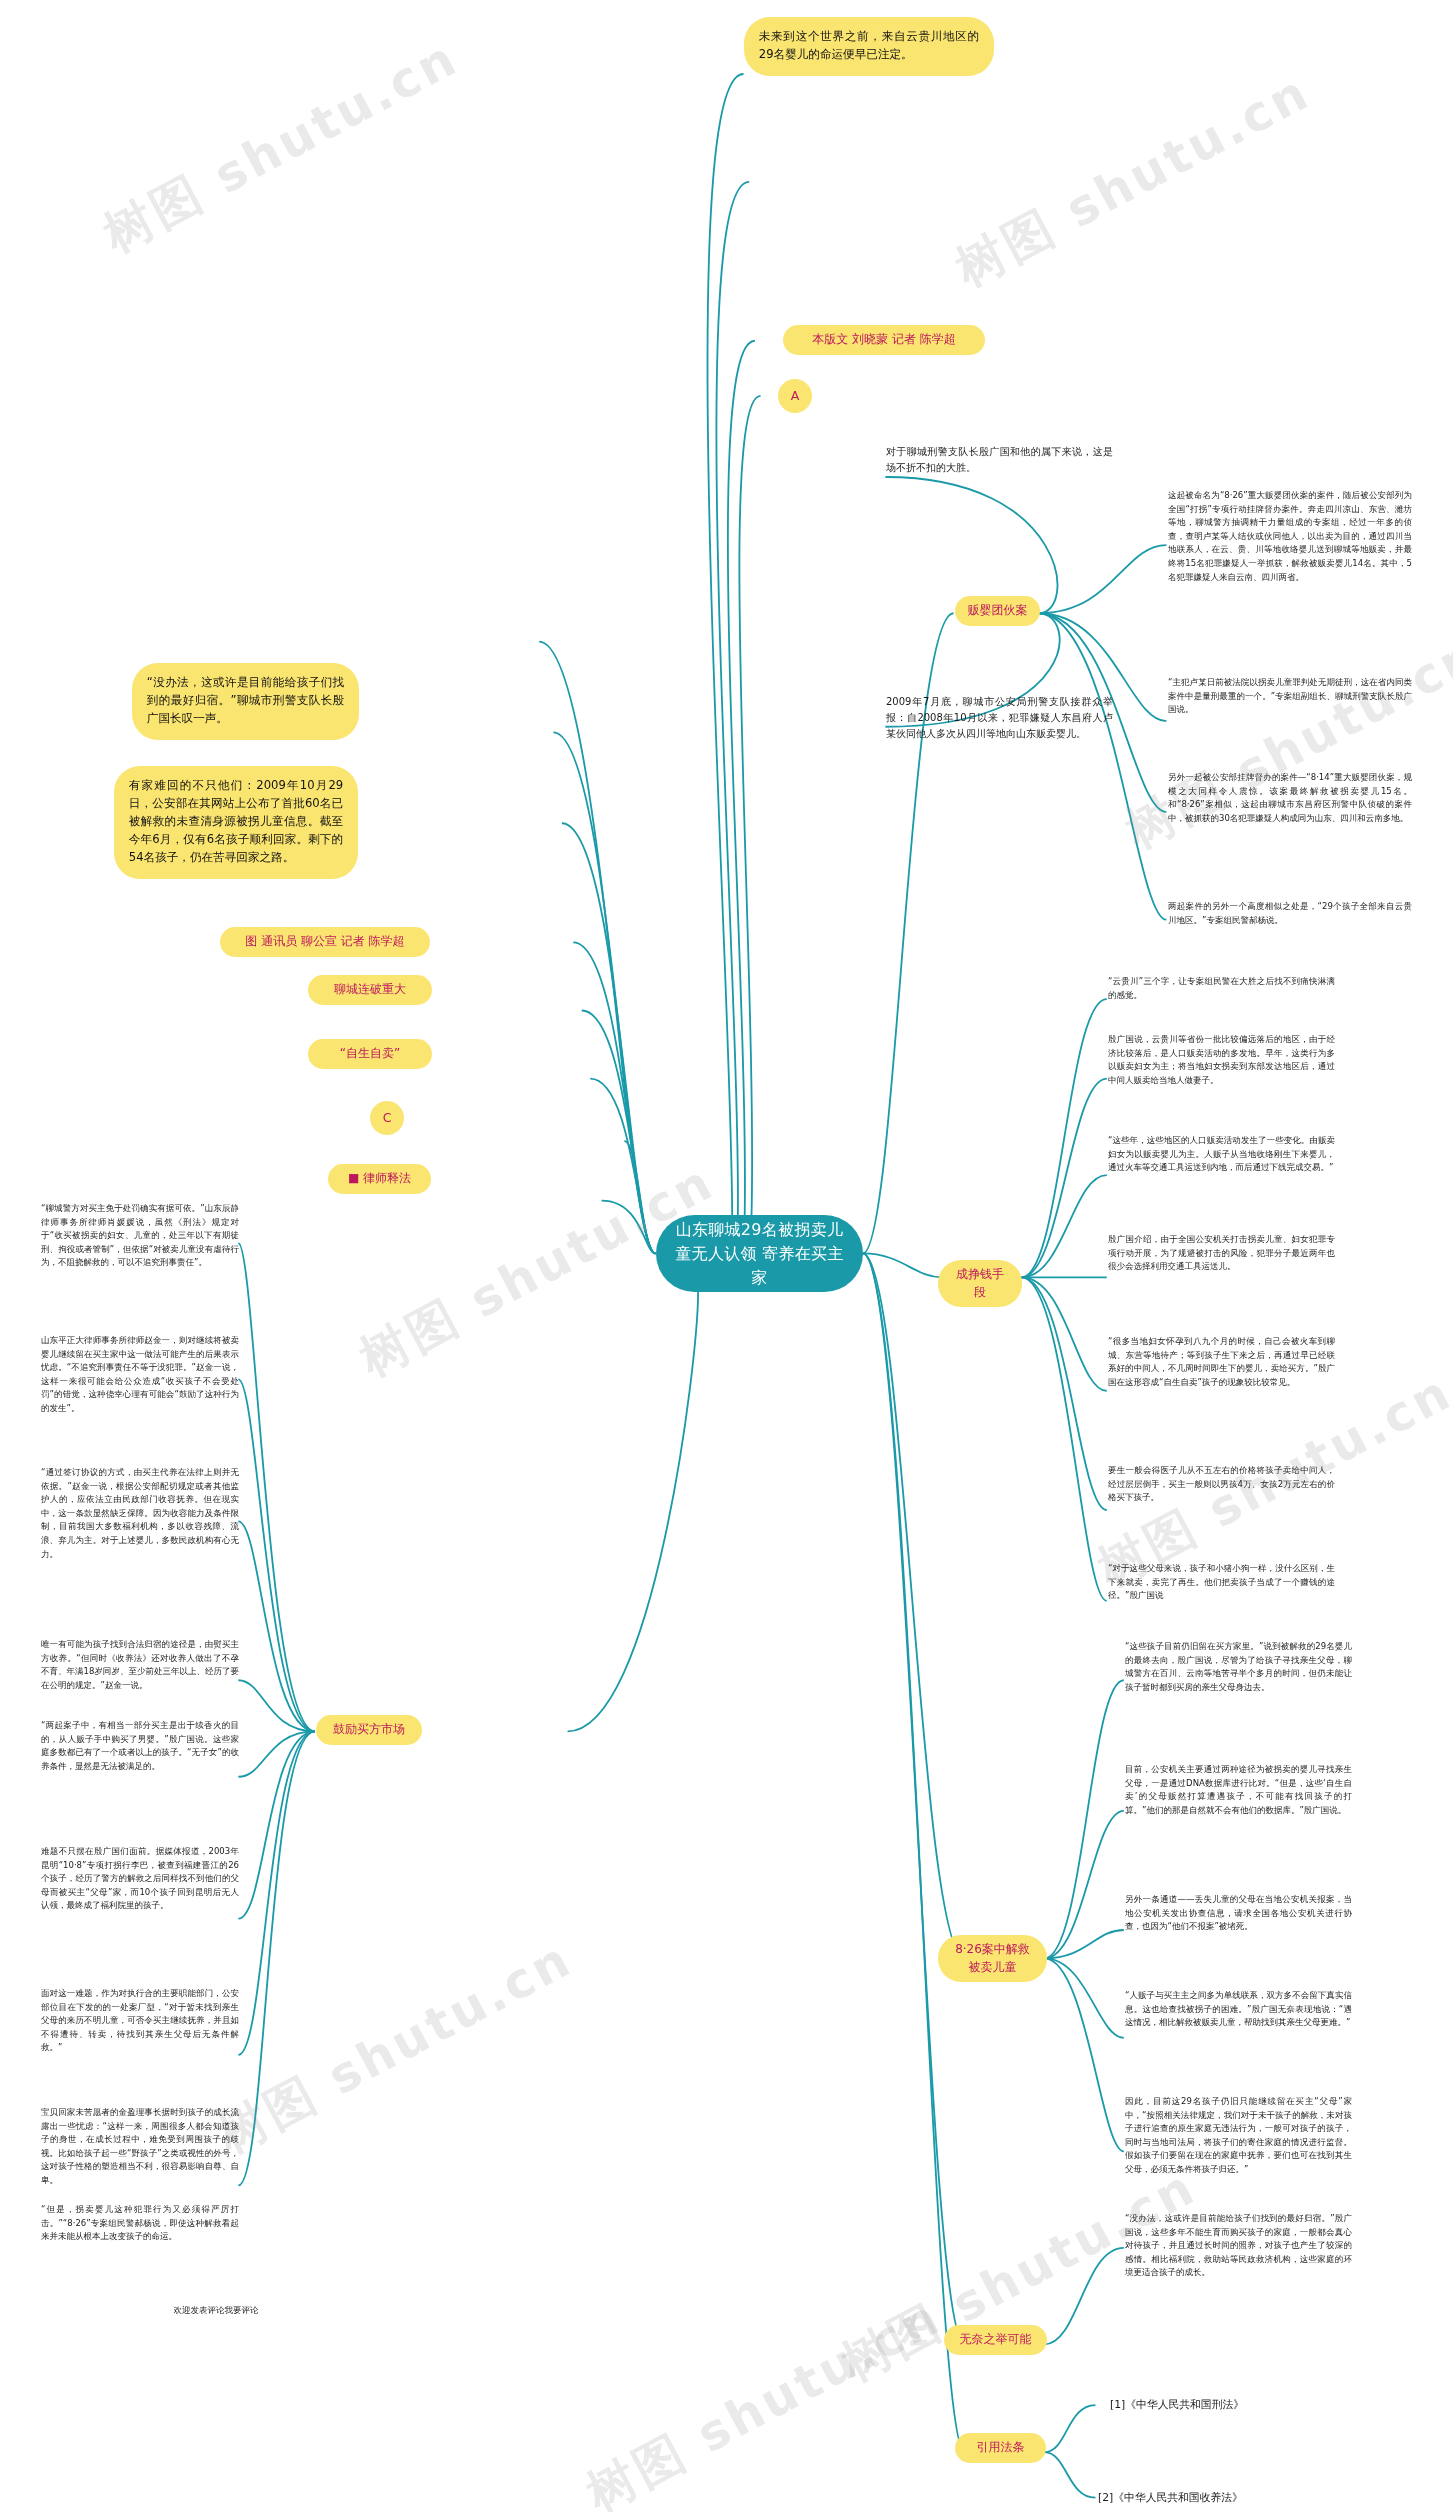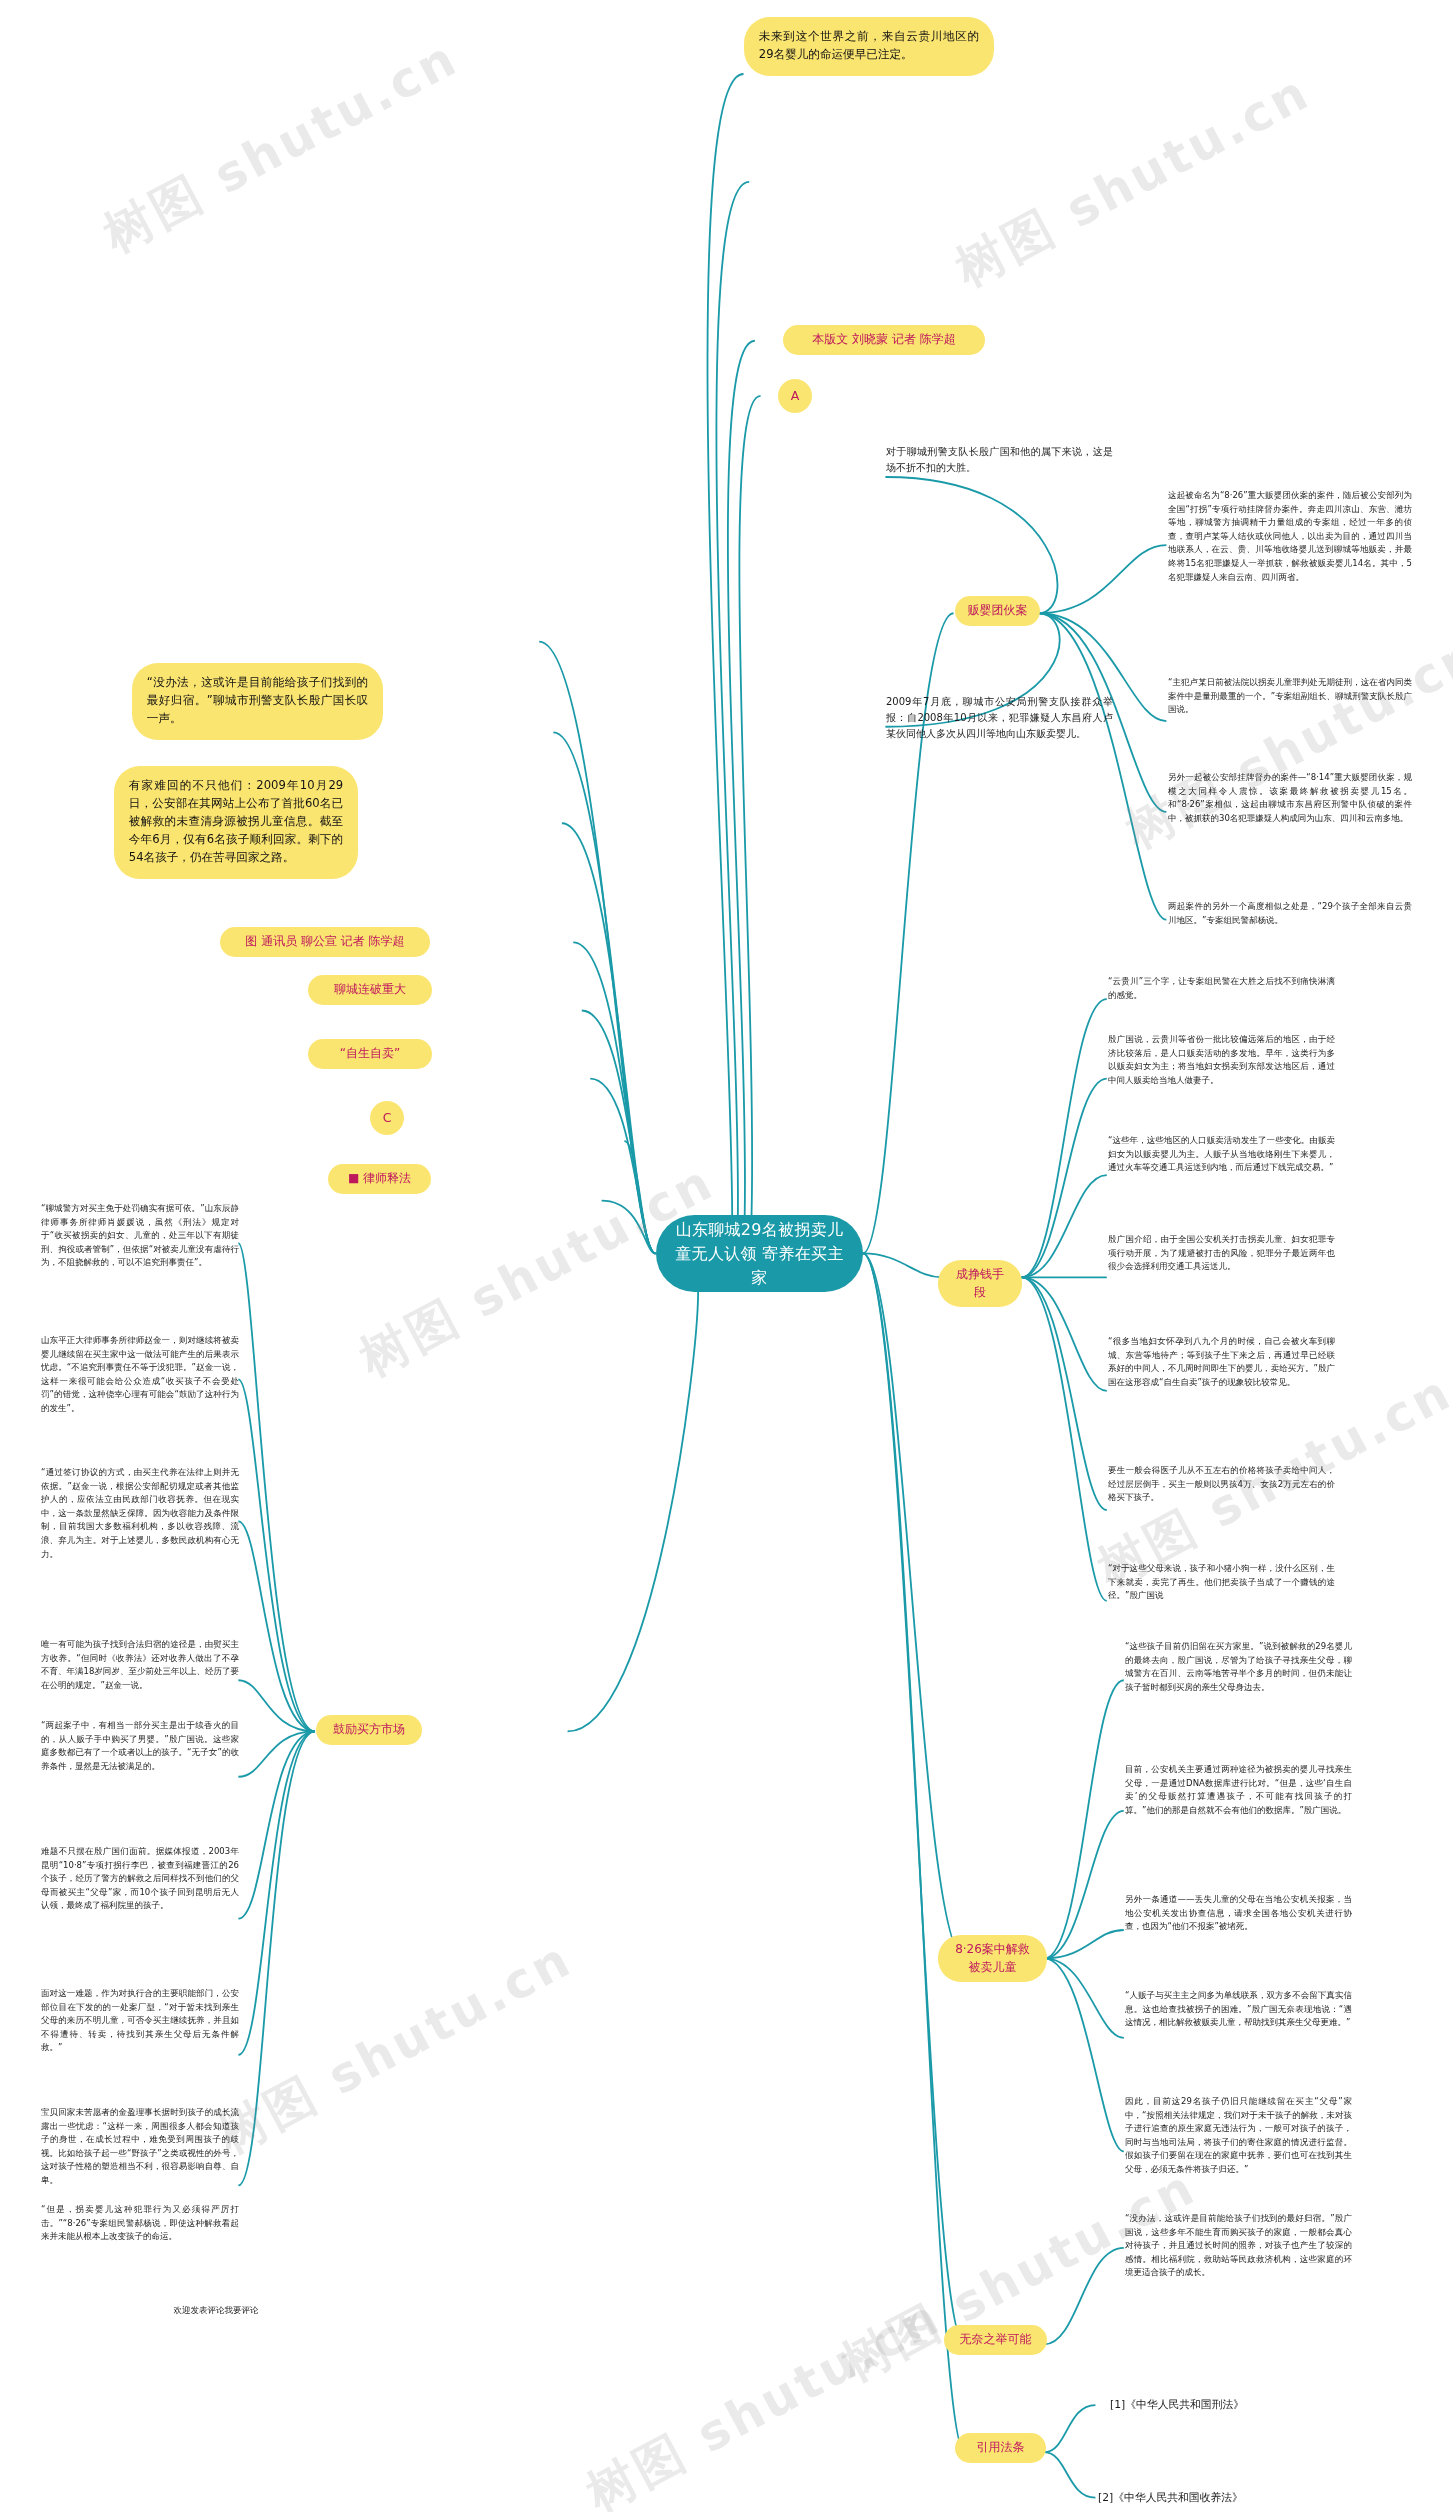--- a/index.html
+++ b/index.html
@@ -141,21 +141,21 @@
   <div class="node leaf" style="left:886px;top:694px;width:227px;">2009年7月底，聊城市公安局刑警支队接群众举报：自2008年10月以来，犯罪嫌疑人东昌府人卢某伙同他人多次从四川等地向山东贩卖婴儿。</div>
 
   <div class="node leaf tiny" style="left:1168px;top:489px;width:244px;">这起被命名为“8·26”重大贩婴团伙案的案件，随后被公安部列为全国“打拐”专项行动挂牌督办案件。奔走四川凉山、东营、潍坊等地，聊城警方抽调精干力量组成的专案组，经过一年多的侦查，查明卢某等人结伙或伙同他人，以出卖为目的，通过四川当地联系人，在云、贵、川等地收络婴儿送到聊城等地贩卖，并最终将15名犯罪嫌疑人一举抓获，解救被贩卖婴儿14名。其中，5名犯罪嫌疑人来自云南、四川两省。</div>
 
   <div class="node leaf tiny" style="left:1168px;top:676px;width:244px;">“主犯卢某日前被法院以拐卖儿童罪判处无期徒刑，这在省内同类案件中是量刑最重的一个。”专案组副组长、聊城刑警支队长殷广国说。</div>
 
   <div class="node leaf tiny" style="left:1168px;top:771px;width:244px;">另外一起被公安部挂牌督办的案件—“8·14”重大贩婴团伙案，规模之大同样令人震惊。该案最终解救被拐卖婴儿15名。和“8·26”案相似，这起由聊城市东昌府区刑警中队侦破的案件中，被抓获的30名犯罪嫌疑人构成同为山东、四川和云南多地。</div>
 
   <div class="node leaf tiny" style="left:1168px;top:900px;width:244px;">两起案件的另外一个高度相似之处是，“29个孩子全部来自云贵川地区。”专案组民警郝杨说。</div>
 
-  <div class="node callout" style="left:132px;top:663px;width:251px;">“没办法，这或许是目前能给孩子们找到的最好归宿。”聊城市刑警支队长殷广国长叹一声。</div>
+  <div class="node callout" style="left:132px;top:663px;width:227px;">“没办法，这或许是目前能给孩子们找到的最好归宿。”聊城市刑警支队长殷广国长叹一声。</div>
 
   <div class="node callout" style="left:114px;top:766px;width:244px;">有家难回的不只他们：2009年10月29日，公安部在其网站上公布了首批60名已被解救的未查清身源被拐儿童信息。截至今年6月，仅有6名孩子顺利回家。剩下的54名孩子，仍在苦寻回家之路。</div>
 
   <div class="node topic" style="left:220px;top:927px;width:210px;">图 通讯员 聊公宣 记者 陈学超</div>
 
   <div class="node topic" style="left:308px;top:975px;width:124px;">聊城连破重大</div>
 
   <div class="node topic" style="left:308px;top:1039px;width:124px;">“自生自卖”</div>
 
   <div class="node topic circle" style="left:370px;top:1101px;">C</div>

